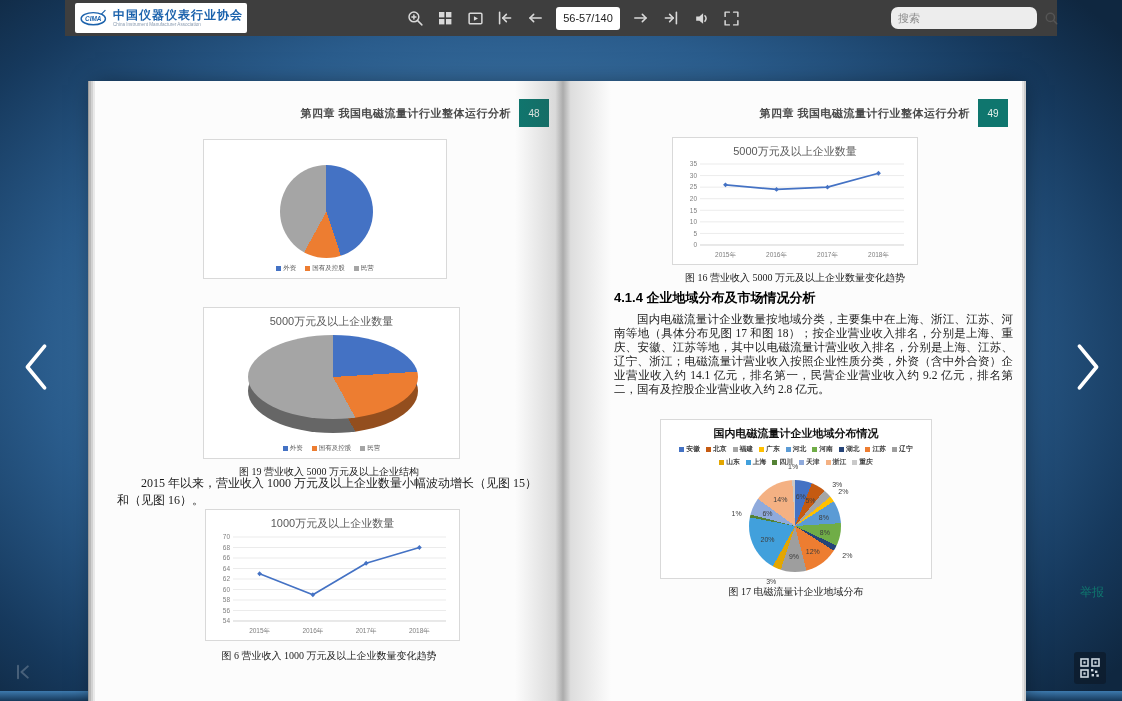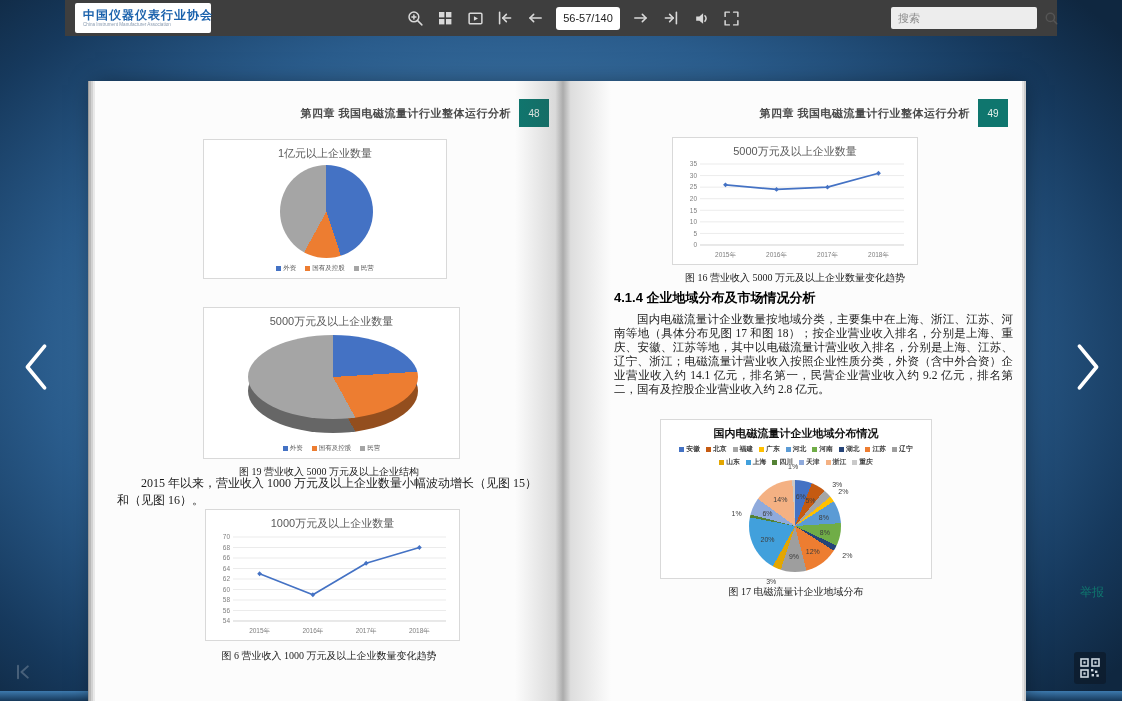--- a/index.html
+++ b/index.html
@@ -1,28 +1,28 @@
 <!DOCTYPE html>
 <html><head>
 <meta charset="utf-8">
 <style>
   html,body{margin:0;padding:0;}
   body{width:1122px;height:701px;overflow:hidden;font-family:"Liberation Sans",sans-serif;
     background:radial-gradient(ellipse 760px 520px at 46% 50%, #5d93c2 0%, #417aab 38%, #2a5c8c 62%, #16395d 85%, #0f2740 100%);}
   
   .toolbar{position:absolute;left:65px;top:0;width:992px;height:36px;background:#3e3e3e;display:flex;align-items:center;z-index:30;}
-  .logo{position:absolute;left:10px;top:3px;width:136px;height:30px;background:#fff;border-radius:2px;display:flex;align-items:center;gap:4px;padding:0 4px;box-sizing:border-box;cursor:pointer;}
+  .logo{position:absolute;left:10px;top:3px;width:172px;height:30px;background:#fff;border-radius:2px;display:flex;align-items:center;gap:4px;padding:0 4px;box-sizing:border-box;cursor:pointer;}
   .logo .cn{font-size:12px;font-weight:bold;color:#1b62ac;letter-spacing:1px;line-height:13px;white-space:nowrap;}
   .logo .en{font-size:4.6px;color:#8a9bb0;line-height:6px;white-space:nowrap;}
   .tools{position:absolute;left:337px;top:0;height:36px;display:flex;align-items:center;gap:4px;}
   .tbtn{width:26px;height:26px;border:none;background:transparent;display:flex;align-items:center;justify-content:center;cursor:pointer;padding:0;}
   .tbtn svg{stroke:#d9d9d9;fill:none;stroke-width:1.4;stroke-linecap:round;stroke-linejoin:round;}
   .tbtn svg .fil{fill:#d9d9d9;stroke:none;}
   .page-input{width:60px;height:21px;border:none;border-radius:3px;background:#fff;color:#222;font-size:11px;text-align:center;margin:0 4px;font-family:"Liberation Sans",sans-serif;}
-  .search{position:absolute;right:20px;top:7px;width:146px;height:22px;background:#ededed;border-radius:2px;display:flex;align-items:center;}
+  .search{position:absolute;right:20px;top:7px;width:146px;height:22px;background:#ededed;border-radius:7px;display:flex;align-items:center;}
   .search input{flex:1;border:none;background:transparent;outline:none;font-size:11px;color:#333;padding:0 4px 0 7px;font-family:"Liberation Sans",sans-serif;}
   .search input::placeholder{color:#8a8a8a;}
   .search .sbtn{width:22px;height:22px;border:none;background:transparent;cursor:pointer;display:flex;align-items:center;justify-content:center;padding:0;}
   
   .book{position:absolute;left:95px;top:42px;width:927px;height:646px;box-shadow:0 4px 22px rgba(0,0,0,.5);z-index:5;margin-top:39px;}
   .page{position:absolute;top:0;height:646px;background:#fcfcfc;}
   .page.left{left:0;width:468px;box-shadow:-2px 0 0 #e9e9e9,-4px 0 0 #d2d2d2,-6px 0 0 #b9b9b9,-7px 0 0 #9d9d9d;}
   .page.right{left:468px;width:459px;box-shadow:2px 0 0 #e6e6e6,4px 0 0 #cccccc;}
   .spine{position:absolute;left:420px;top:0;width:96px;height:646px;pointer-events:none;z-index:6;
     background:linear-gradient(to right, rgba(60,60,60,0) 0%, rgba(60,60,60,.18) 42%, rgba(60,60,60,.42) 50%, rgba(60,60,60,.16) 58%, rgba(60,60,60,0) 100%);}
@@ -152,21 +152,20 @@
 
 <div class="book">
 
   <div class="page left">
     <div class="phead">
       <span class="htxt">第四章 我国电磁流量计行业整体运行分析</span>
       <span class="pbadge">48</span>
     </div>
 
     <div class="chartbox" style="left:108px;top:58px;width:244px;height:140px;">
-      <div class="ctitle">1亿元以上企业数量</div>
       <div class="pie" style="position: absolute; left: 76px; top: 25px; width: 93px; height: 93px; background: conic-gradient(rgb(68, 114, 196) 0%, rgb(68, 114, 196) 45%, rgb(237, 125, 49) 45%, rgb(237, 125, 49) 58%, rgb(165, 165, 165) 58%, rgb(165, 165, 165) 100%);"></div>
       <div class="legend">
           <span class="li">
             <span class="sw" style="background: rgb(68, 114, 196);"></span>
             <span>外资</span>
           </span>
           <span class="li">
             <span class="sw" style="background: rgb(237, 125, 49);"></span>
             <span>国有及控股</span>
           </span>

